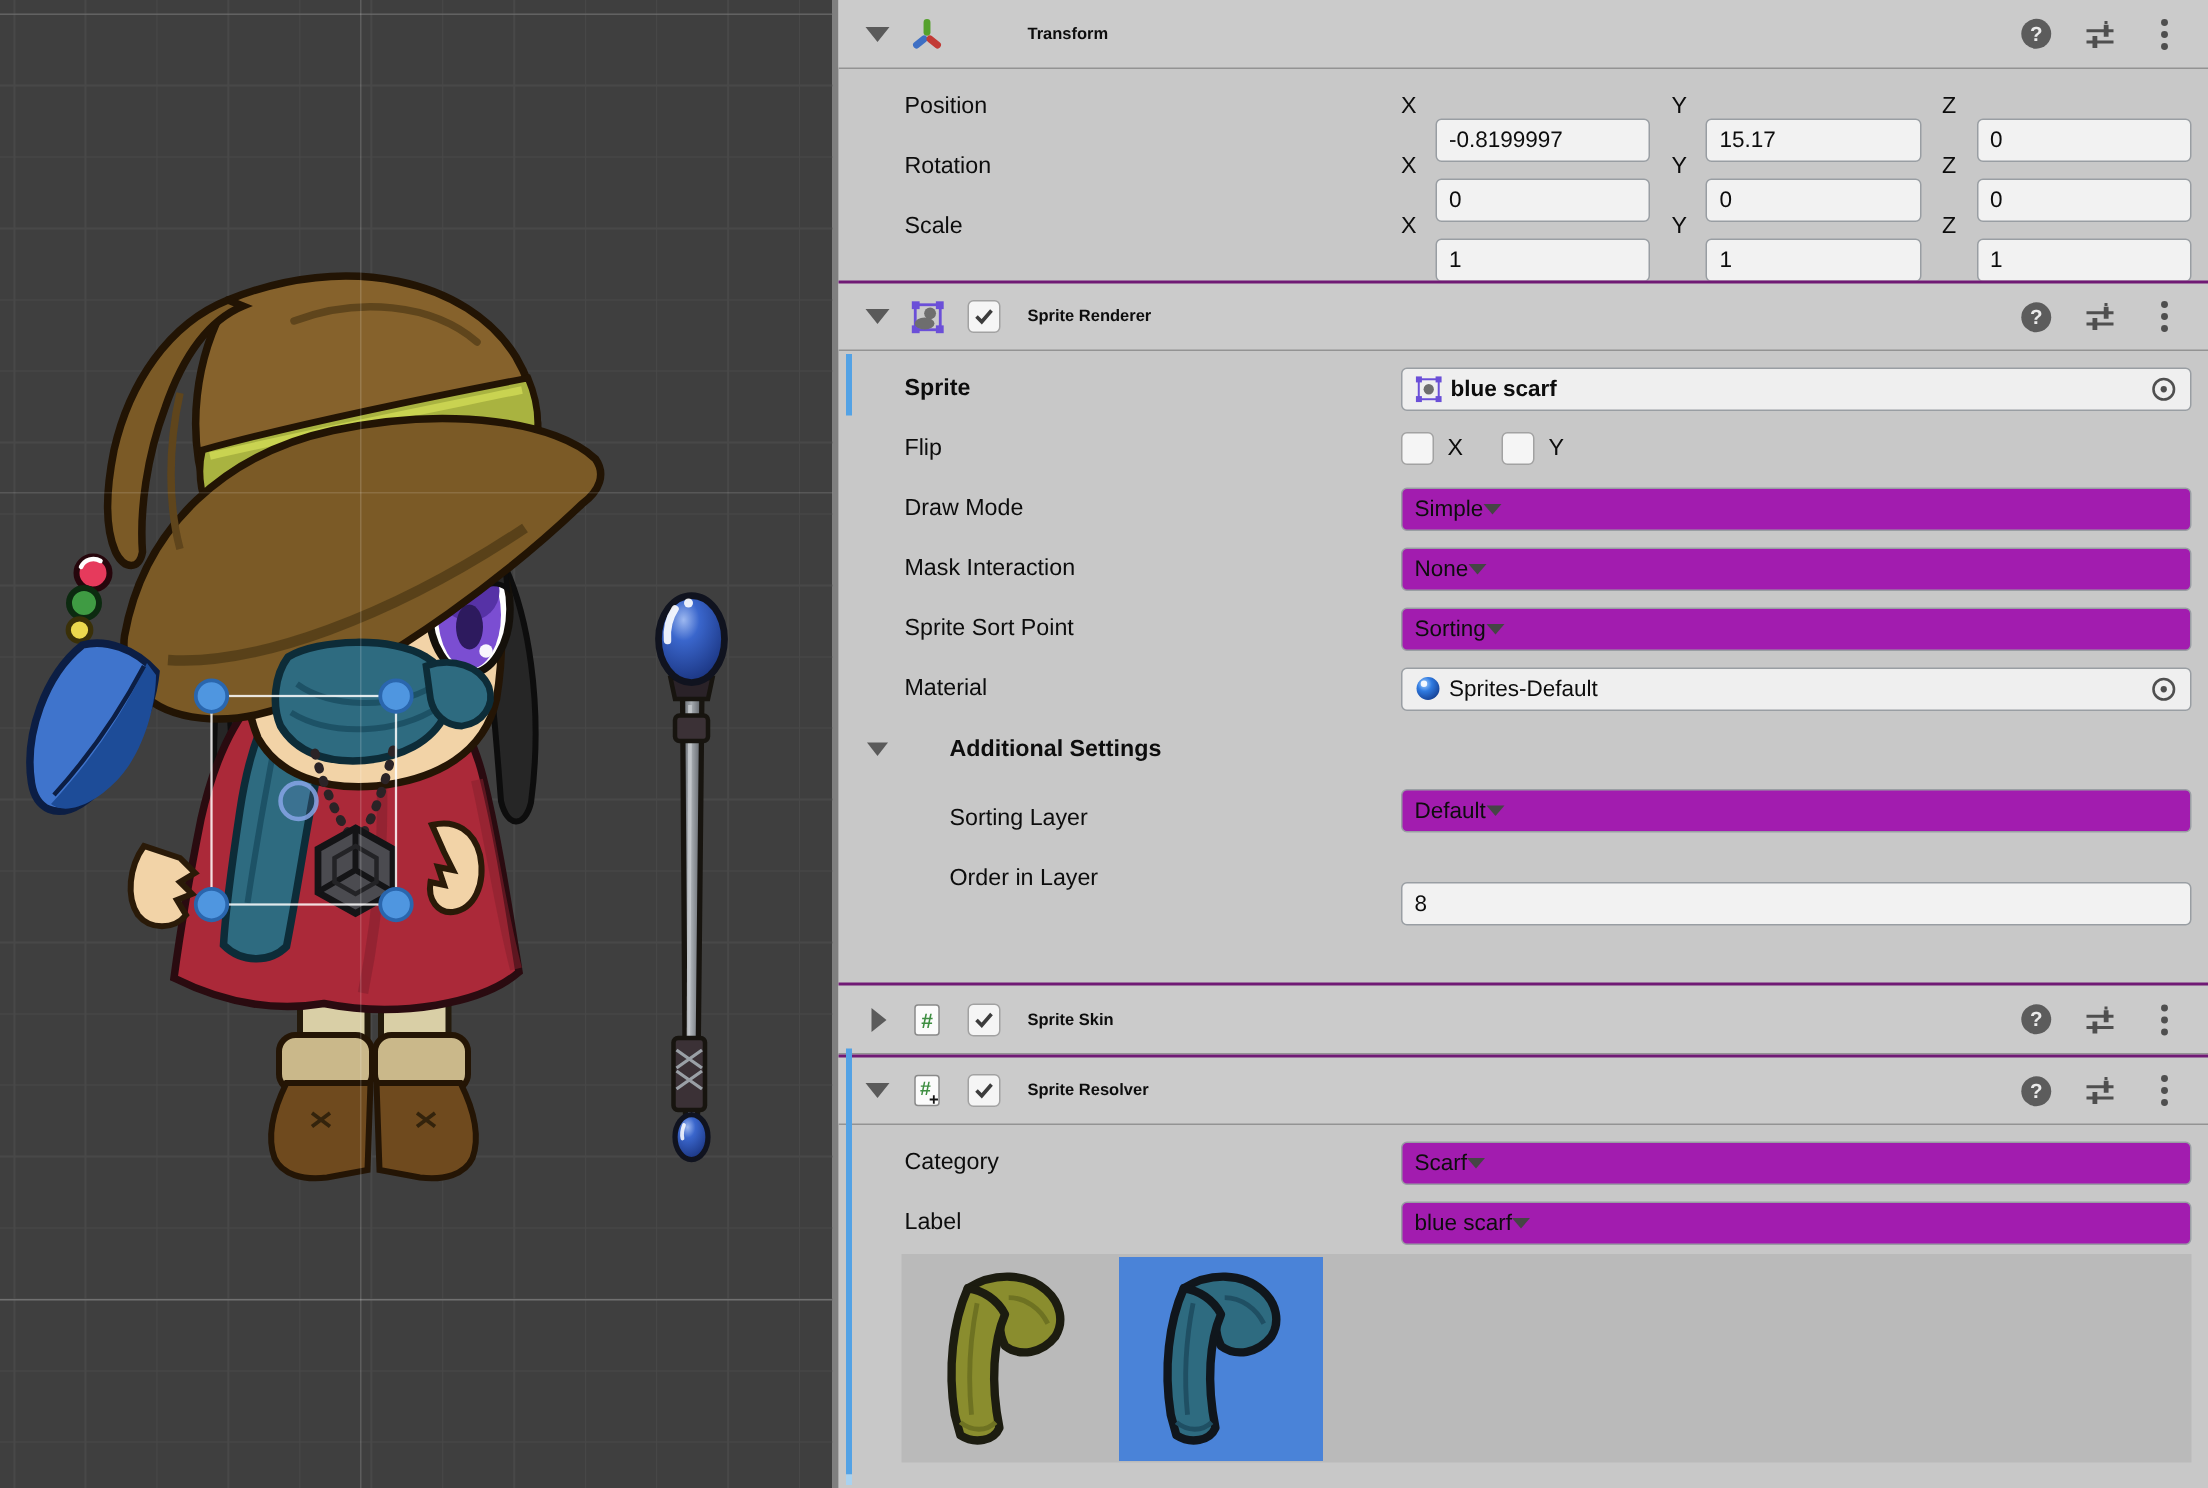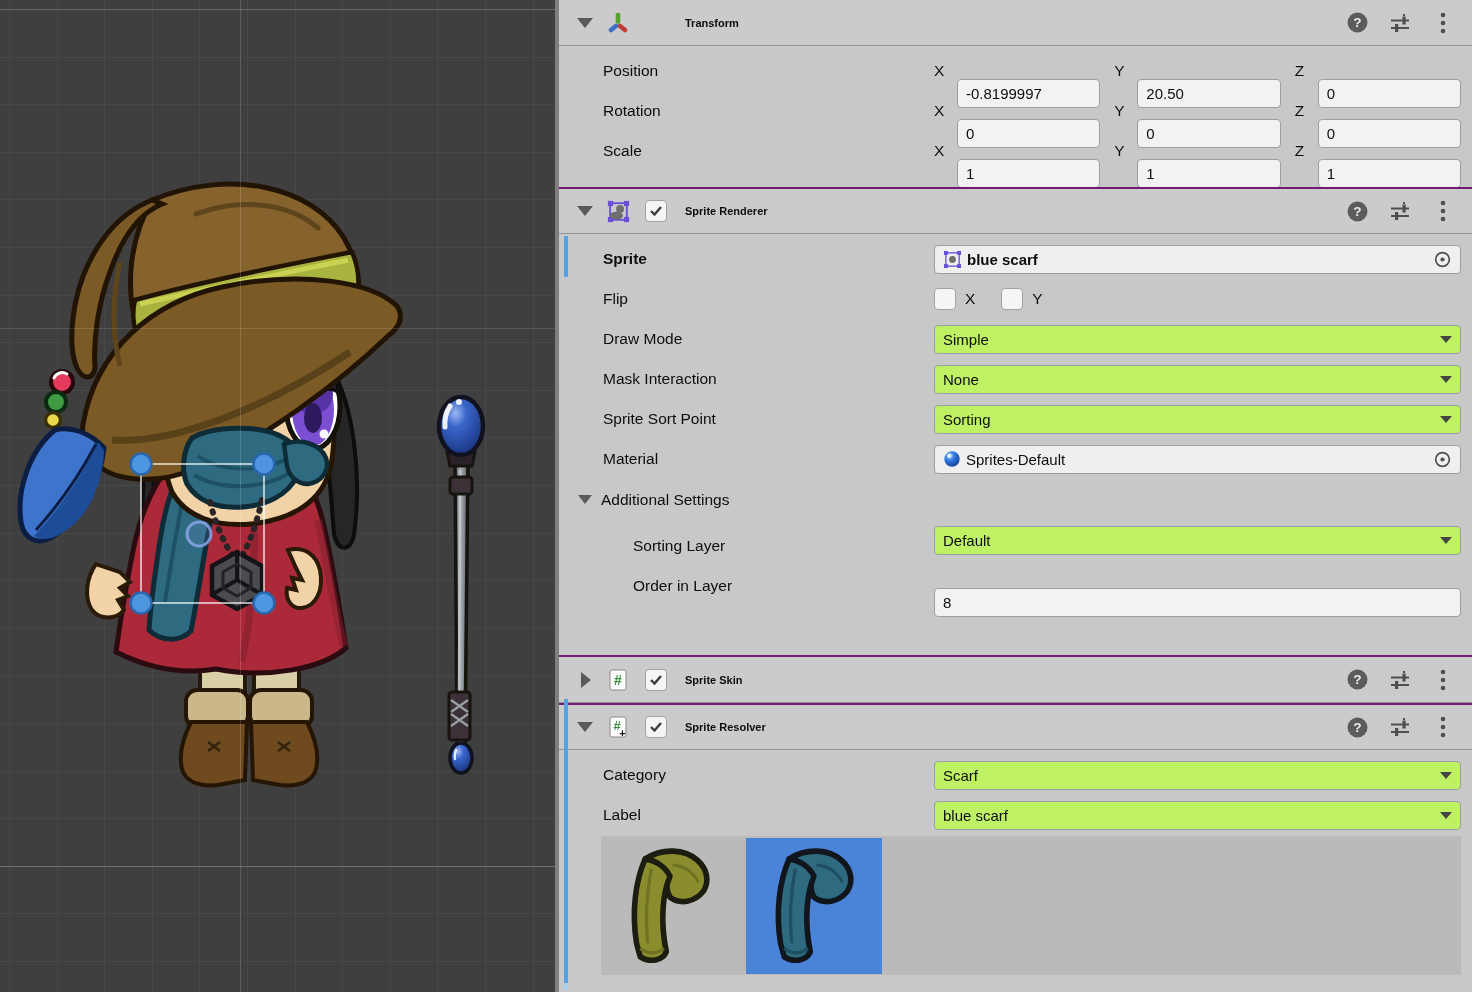--- a/index.html
+++ b/index.html
@@ -40,31 +40,31 @@
   .comp-body{position:relative;}
   .row{display:flex;align-items:center;height:40px;padding-right:11px;}
   .row-label{width:375px;box-sizing:border-box;padding-left:44px;font-size:15.5px;flex:none;}
   .row-label.indent{padding-left:74px;margin-top:12px;}
   .row-label.bold{font-weight:bold;}
   .row-value{flex:1;display:flex;align-items:center;min-width:0;}
 
   .field,.dropdown,.objfield{height:29px;box-sizing:border-box;border:1px solid #999ea3;border-radius:4px;
       display:flex;align-items:center;font-size:15px;padding:0 8px;}
   .field{background:#f2f2f2;flex:1;margin-top:44px;}
-  .dropdown{background:#bef264;flex:1;justify-content:space-between;}
+  .dropdown{background:#a21caf;flex:1;}
   .dd-arrow{width:0;height:0;border-left:6px solid transparent;border-right:6px solid transparent;border-top:7px solid #454545;flex:none;}
   .objfield{background:#efefef;flex:1;gap:5px;}
   .objfield .grow{flex:1;}
   .triple{flex:1;display:flex;align-items:center;gap:14px;}
   .axis-group{flex:1;display:flex;align-items:center;min-width:0;}
   .axis-letter{width:16px;margin-right:7px;font-size:15.5px;flex:none;}
   .settings-head{display:flex;align-items:center;height:41px;padding-left:19px;}
   .settings-head .fold2{width:0;height:0;border-left:7px solid transparent;border-right:7px solid transparent;
        border-top:9px solid #5a5a5a;margin-right:9px;}
-  .settings-head .s-label{font-size:15.5px;font-weight:normal;}
+  .settings-head .s-label{font-size:15.5px;font-weight:bold;margin-left:32px;}
 
   .colorfield{flex:1;height:29px;box-sizing:border-box;border:1px solid #8f9398;border-radius:4px;background:#ffffff;position:relative;}
   .eyedrop-seg{position:absolute;right:0;top:0;bottom:0;width:33px;background:#d2d2d2;border-left:1px solid #a6a6a6;
       border-radius:0 3px 3px 0;display:flex;align-items:center;justify-content:center;}
   .flip-check{display:flex;align-items:center;}
   .flip-label{font-size:15.5px;margin:0 26px 0 9px;}
 
   .thumb-strip{margin-left:42px;margin-top:1px;width:860px;height:139px;background:#bababa;display:flex;align-items:center;padding-left:1px;box-sizing:border-box;}
   .thumb{width:136px;height:136px;display:flex;align-items:center;justify-content:center;}
   .thumb.selected{background:#4a83d8;}
@@ -253,21 +253,21 @@
   <div class="comp-body" style="height:141px;padding-top:5px;box-sizing:border-box;">
     <div class="row">
       <span class="row-label">Position</span>
       <div class="triple">
         <div class="axis-group">
             <span class="axis-letter">X</span>
             <div class="field">-0.8199997</div>
           </div>
         <div class="axis-group">
             <span class="axis-letter">Y</span>
-            <div class="field">20.50</div>
+            <div class="field">15.17</div>
           </div>
         <div class="axis-group">
             <span class="axis-letter">Z</span>
             <div class="field">0</div>
           </div>
       </div>
     </div>
     <div class="row">
       <span class="row-label">Rotation</span>
       <div class="triple">

